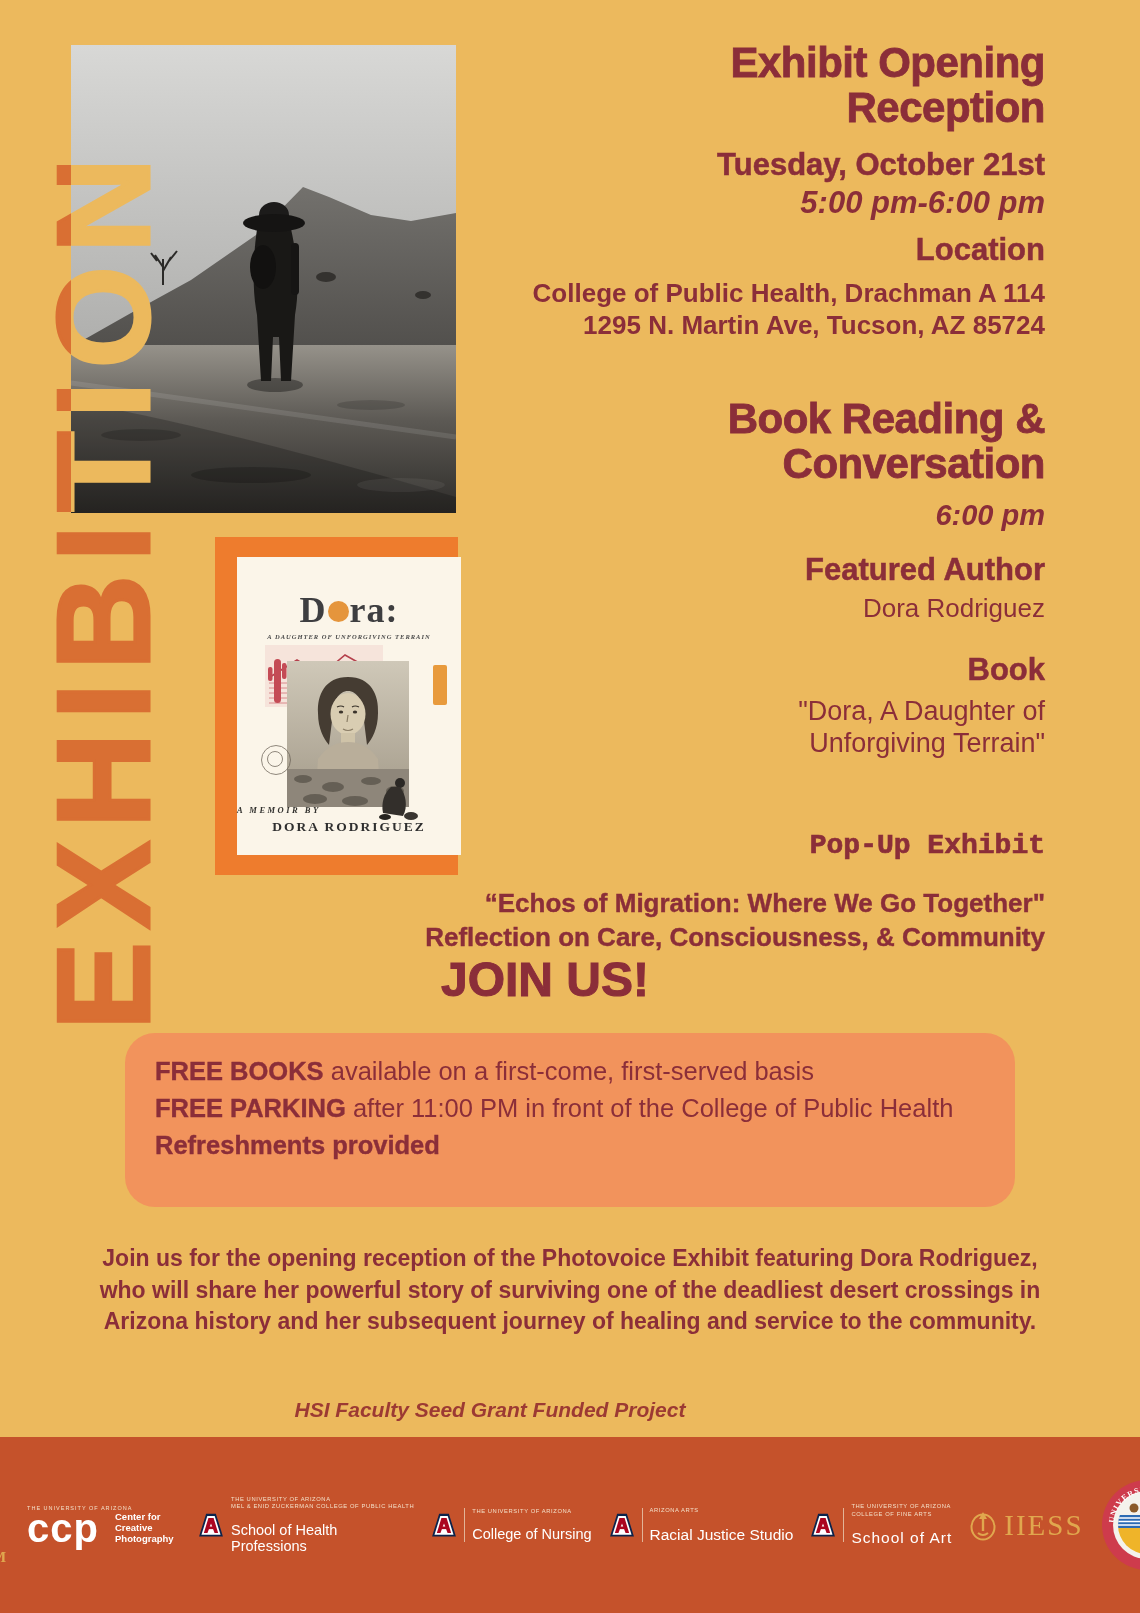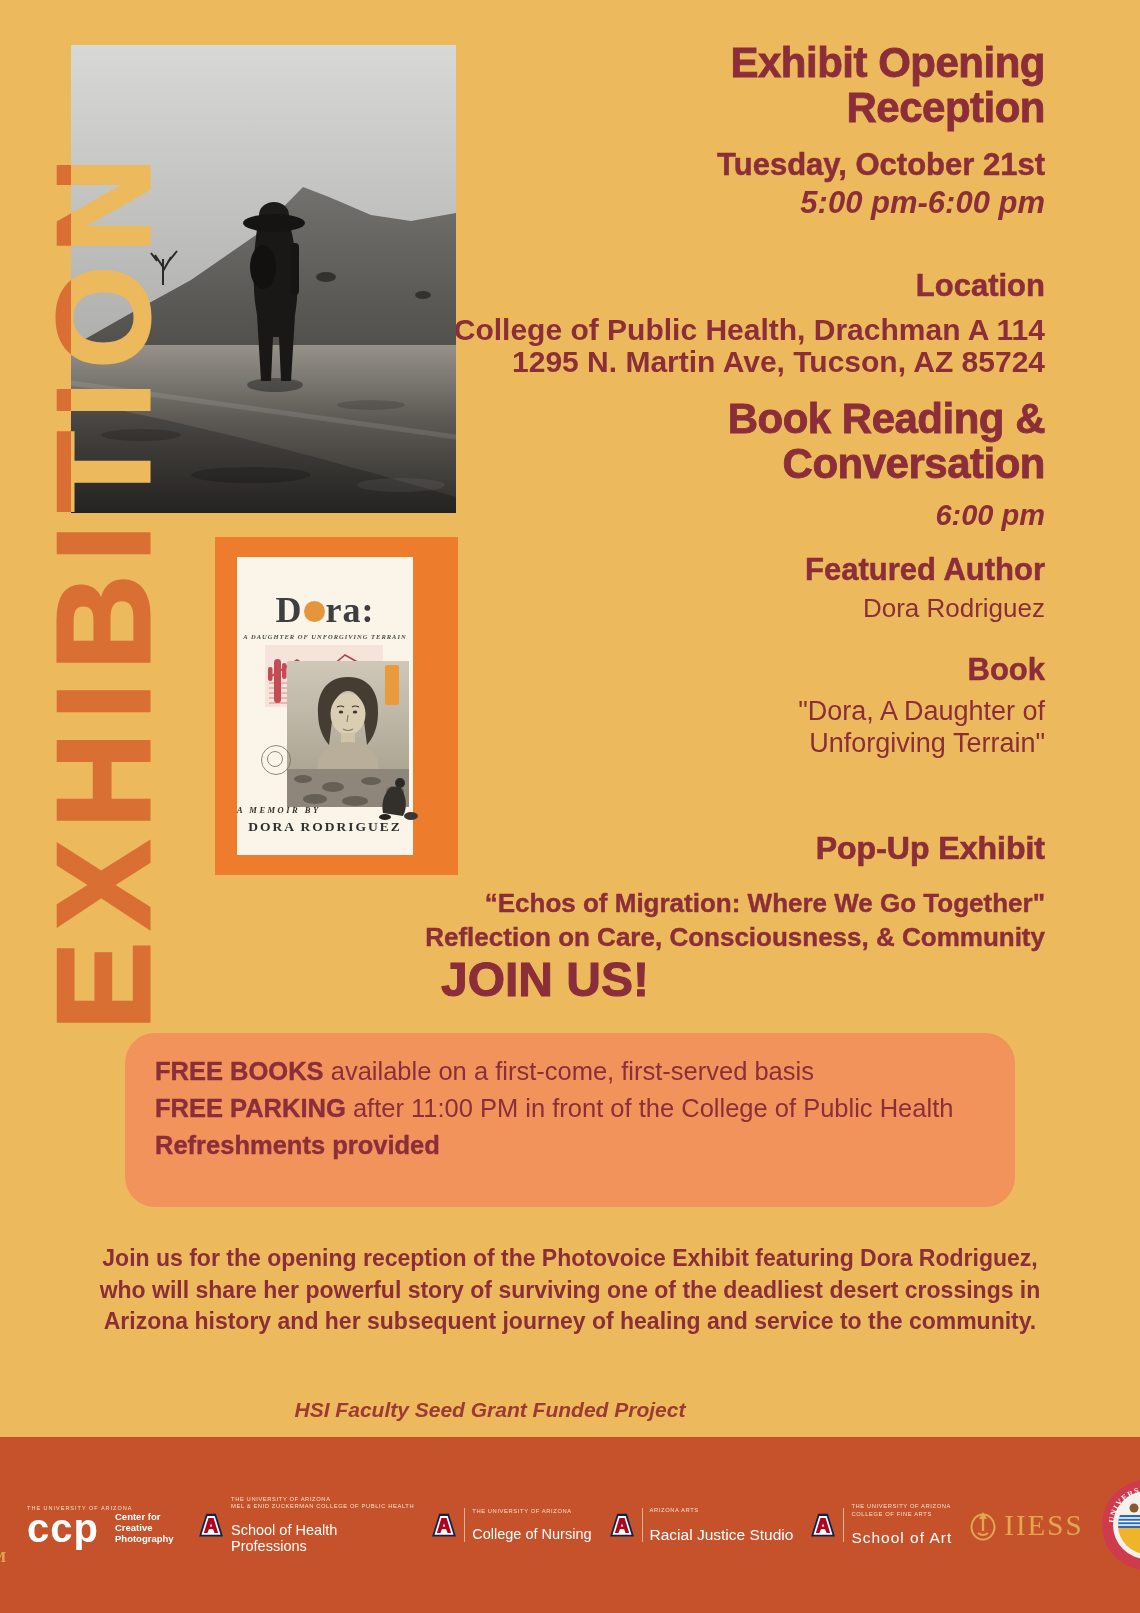--- a/index.html
+++ b/index.html
@@ -22,21 +22,21 @@
     position:absolute; left:71px; top:45px; width:385px; height:468px;
     overflow:hidden; z-index:3; pointer-events:none;
   }
   .photo-clip .vword{left:-33px; top:985px; color:#ECB95D;}
   
   .book-frame{
     position:absolute; left:215px; top:537px; width:243px; height:338px;
     background:#EE7C2D; z-index:2;
   }
   .book-cover{
-    position:absolute; left:22px; top:20px; width:176px; height:298px;
+    position:absolute; left:22px; top:20px; width:224px; height:298px;
     background:#FBF5E9; font-family:"Liberation Serif", serif; color:#3E3E40;
   }
   .bc-title{position:absolute; top:32px; left:0; width:100%; text-align:center;
     font-size:36px; font-weight:700; letter-spacing:1px;}
   .bc-sun{display:inline-block; width:21px; height:21px; border-radius:50%;
     background:#E5953C; margin:0 1px;}
   .bc-subtitle{position:absolute; top:76px; left:0; width:100%; text-align:center;
     font-size:6.5px; font-style:italic; font-weight:700; letter-spacing:1px; color:#4A4A4A;}
   .bc-landscape{position:absolute; left:28px; top:88px;}
   .bc-portrait{position:absolute; left:50px; top:104px;}
@@ -48,23 +48,23 @@
     background:#E89A3C; border-radius:2px;}
   .bc-crouch{position:absolute; left:133px; top:218px;}
   .bc-memoir{position:absolute; top:248px; left:0; width:100%; 
     font-size:8.5px; font-style:italic; font-weight:700; letter-spacing:2.5px; color:#33322f;}
   .bc-author{position:absolute; top:262px; left:0; width:100%; text-align:center;
     font-size:13.5px; font-weight:700; letter-spacing:2px; color:#2F2F2F;}
   
   .rblock{position:absolute; right:95px; text-align:right; line-height:1.08;}
   .h1{font-size:42px; font-weight:700; letter-spacing:-0.5px; -webkit-text-stroke:0.8px #8B2E39;}
   .h2{font-size:31px; font-weight:700; -webkit-text-stroke:0.5px #8B2E39;}
-  .h3{font-size:32px; font-weight:700; -webkit-text-stroke:0.7px #8B2E39;}
+  .h3{font-size:28px; font-weight:700;font-family:Liberation Mono, monospace; -webkit-text-stroke:0.7px #8B2E39;}
   .t-italic{font-size:31px; font-style:italic; font-weight:600;}
-  .t-sub{font-size:30px; font-weight:600;margin-top:35px;}
+  .t-sub{font-size:26px; font-weight:600;}
   .t-reg{font-size:26px; font-weight:500;}
   .t-quote{font-size:27px; font-weight:500; line-height:1.2;}
   .t-bold-line{font-size:26px; font-weight:700; -webkit-text-stroke:0.4px #8B2E39;}
   .join{position:absolute; top:952px; left:0; width:1090px; text-align:center;
     font-size:48px; font-weight:700; letter-spacing:0px; -webkit-text-stroke:1px #8B2E39;}
   
   .free-box{
     position:absolute; left:125px; top:1033px; width:890px; height:174px;
     background:#F2935C; border-radius:30px; box-sizing:border-box;
     padding:20px 20px 0 30px; z-index:2;
@@ -207,21 +207,21 @@
       <div class="bc-author">DORA RODRIGUEZ</div>
     </div>
   </div>
 
   <div class="rblock h1" style="top:40px;">
     <div>Exhibit Opening</div>
     <div>Reception</div>
   </div>
   <div class="rblock h2" style="top:148px;">Tuesday, October 21st</div>
   <div class="rblock t-italic" style="top:186px;">5:00 pm-6:00 pm</div>
-  <div class="rblock h2" style="top:233px;margin-top:36px;">Location</div>
+  <div class="rblock h2" style="top:233px;">Location</div>
   <div class="rblock t-sub" style="top:279px;">College of Public Health, Drachman A 114</div>
   <div class="rblock t-sub" style="top:311px;">1295 N. Martin Ave, Tucson, AZ 85724</div>
 
   <div class="rblock h1" style="top:396px;">
     <div>Book Reading &amp;</div>
     <div>Conversation</div>
   </div>
   <div class="rblock t-italic" style="top:500px; font-size:29px;">6:00 pm</div>
   <div class="rblock h2" style="top:553px;">Featured Author</div>
   <div class="rblock t-reg" style="top:594px;">Dora Rodriguez</div>

